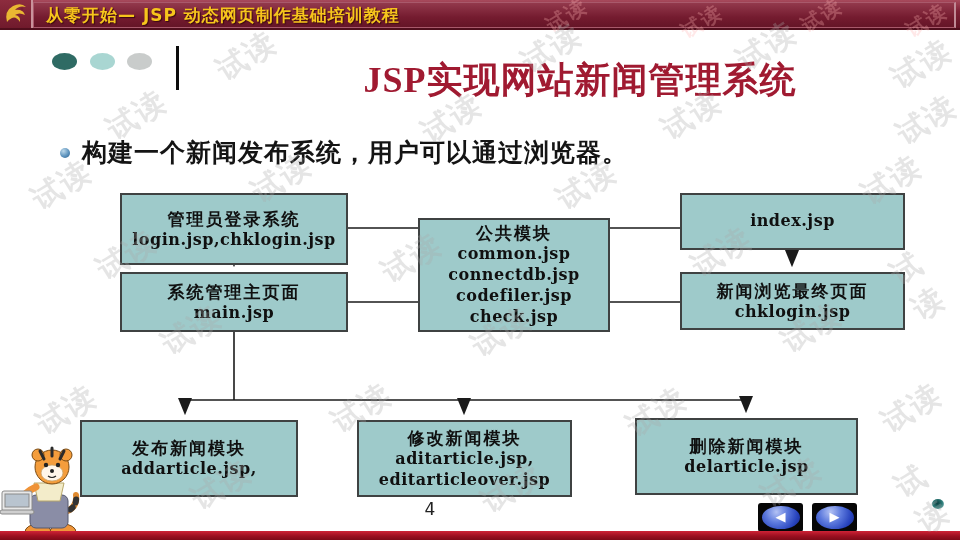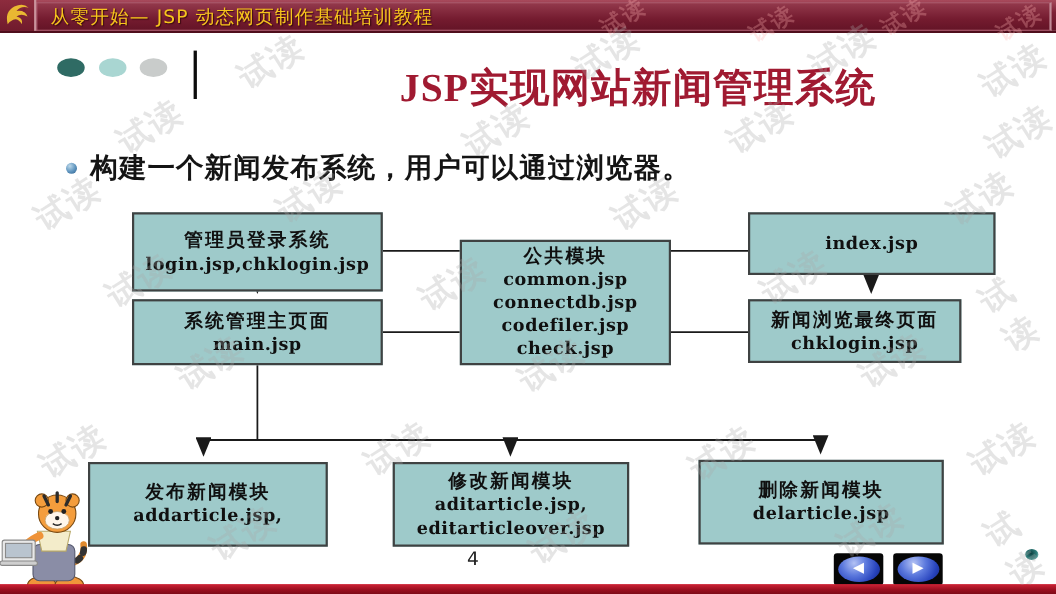--- a/index.html
+++ b/index.html
@@ -9,21 +9,21 @@
   
   .topbar{position:absolute;left:0;top:0;width:960px;height:30px;
           background:linear-gradient(180deg,#a84a5c 0%,#7e2136 40%,#641426 100%);
           border-bottom:2px solid #4f0e1c;box-sizing:border-box;}
   .topbar-inner{position:absolute;left:33px;top:2px;right:4px;height:24px;
           background:linear-gradient(180deg,#93394c 0%,#741b2f 60%,#651527 100%);
           border:1px solid #a9596b;border-right:2px solid #c08a96;}
   .logo-cell{position:absolute;left:0;top:0;width:31px;height:28px;display:flex;
           align-items:center;justify-content:center;
           background:linear-gradient(180deg,#8d2c3e,#701a2c);border-right:2px solid #c9939c;}
-  .topbar-title{position:absolute;left:46px;top:4px;font-size:17px;font-weight:normal;
+  .topbar-title{position:absolute;left:46px;top:4px;font-size:17px;font-weight:bold;
           color:#f6c51c;letter-spacing:1px;white-space:nowrap;
           text-shadow:1px 1px 1px #3c0911;}
 
   
   .bottombar{position:absolute;left:0;top:531px;width:960px;height:9px;
           background:linear-gradient(180deg,#cf2336 0%,#9c0f20 55%,#7e0a18 100%);}
 
   
   .deco-dot{position:absolute;width:25px;height:17px;border-radius:50%;}
   .deco-dot.d1{left:52px;top:53px;background:#2f6b64;}
@@ -133,21 +133,21 @@
   <div class="dbox" style="left:418px;top:218px;width:192px;height:114px">
     <div class="box-title">公共模块</div>
     <div class="box-line">common.jsp</div>
     <div class="box-line">connectdb.jsp</div>
     <div class="box-line">codefiler.jsp</div>
     <div class="box-line">check.jsp</div>
   </div>
   <div class="dbox" style="left:680px;top:193px;width:225px;height:57px">
     <div class="box-line">index.jsp</div>
   </div>
-  <div class="dbox" style="left:680px;top:272px;width:194px;height:58px">
+  <div class="dbox" style="left:680px;top:272px;width:225px;height:58px">
     <div class="box-title">新闻浏览最终页面</div>
     <div class="box-line">chklogin.jsp</div>
   </div>
   <div class="dbox" style="left:80px;top:420px;width:218px;height:77px">
     <div class="box-title">发布新闻模块</div>
     <div class="box-line">addarticle.jsp,</div>
   </div>
   <div class="dbox" style="left:357px;top:420px;width:215px;height:77px">
     <div class="box-title">修改新闻模块</div>
     <div class="box-line">aditarticle.jsp,</div>

